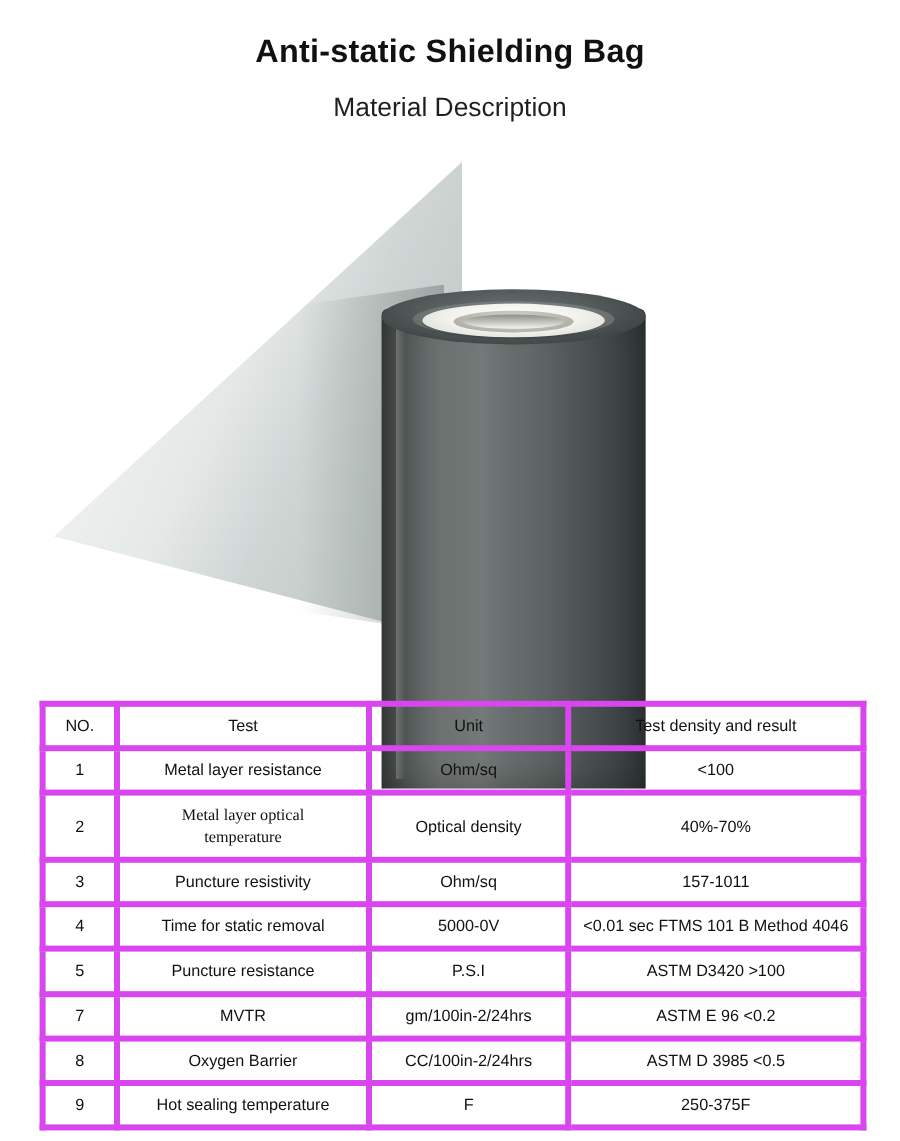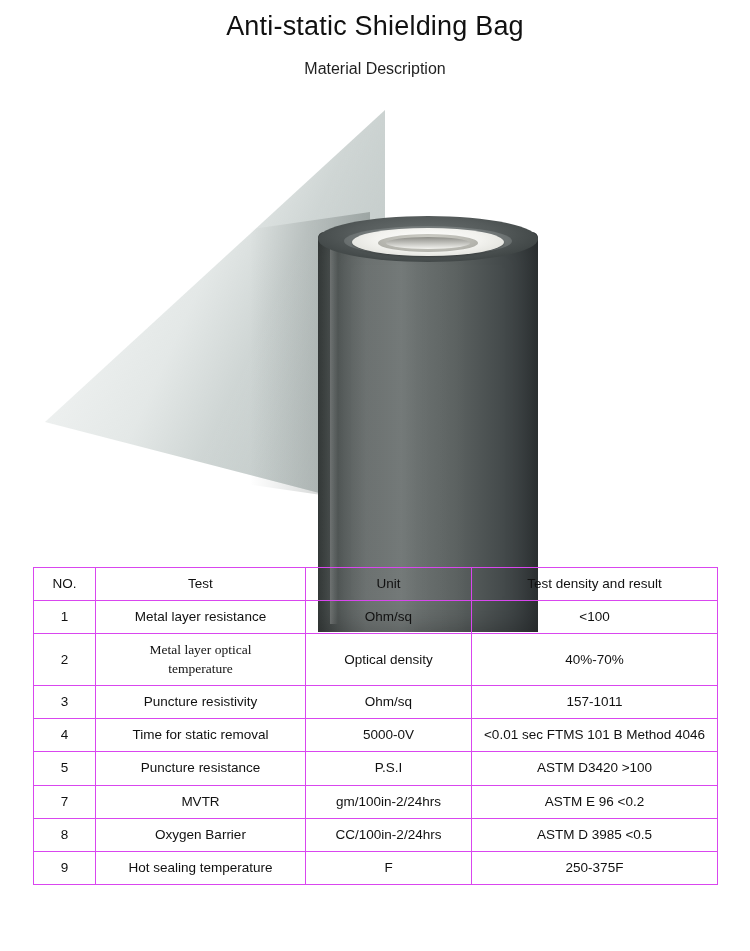--- a/index.html
+++ b/index.html
@@ -16,28 +16,28 @@
   }
   .page {
     position: relative;
     width: 750px;
     height: 951px;
     box-sizing: border-box;
   }
   .title {
     text-align: center;
     font-size: 27px;
-    font-weight: normal;
+    font-weight: bold;
     letter-spacing: 0.2px;
-    margin: 11px 0 0 0;
+    margin: 28px 0 0 0;
     color: #111111;
   }
   .subtitle {
     text-align: center;
-    font-size: 16px;
+    font-size: 22px;
     font-weight: normal;
     margin: 18px 0 0 0;
     color: #1f1f1f;
   }
 
   
   .hero {
     position: relative;
     width: 750px;
     height: 420px;
@@ -160,21 +160,21 @@
     left: 33px;
     top: 556px;
     width: 684px;
   }
   table.spec {
     border-collapse: collapse;
     width: 684px;
     table-layout: fixed;
   }
   table.spec th, table.spec td {
-    border: 1px solid #d946ef;
+    border: 5px solid #d946ef;
     text-align: center;
     vertical-align: middle;
     font-size: 13.5px;
     font-weight: normal;
     color: #111111;
     padding: 7px 4px;
     line-height: 1.35;
   }
   table.spec th {
     font-weight: normal;

